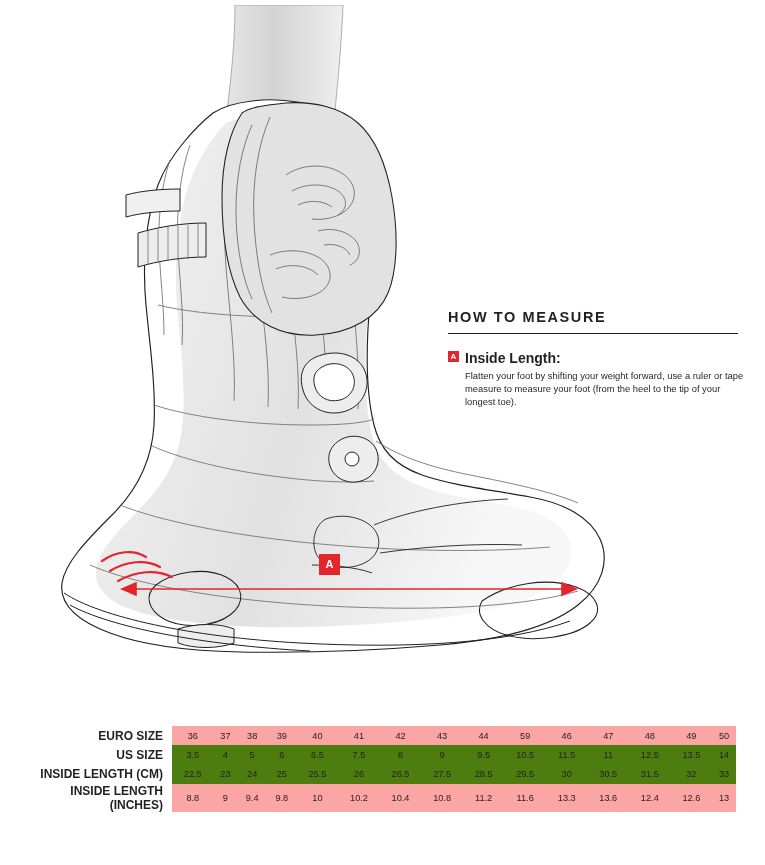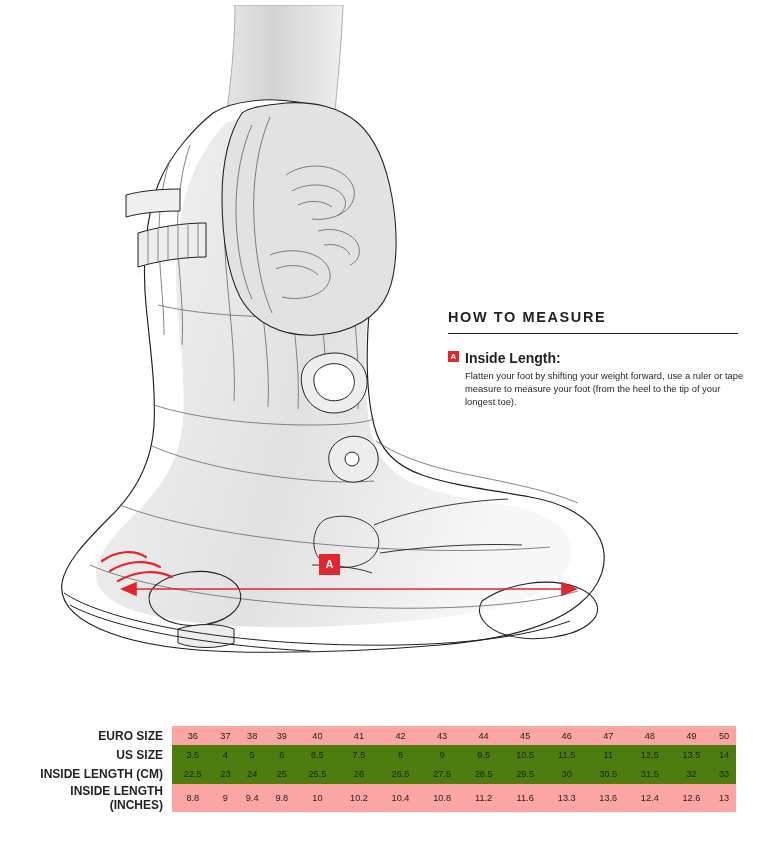--- a/index.html
+++ b/index.html
@@ -295,21 +295,21 @@
       <td class="rowlabel">EURO SIZE</td>
       <td>36</td>
       <td>37</td>
       <td>38</td>
       <td>39</td>
       <td>40</td>
       <td>41</td>
       <td>42</td>
       <td>43</td>
       <td>44</td>
-      <td>45</td>
+      <td>59</td>
       <td>46</td>
       <td>47</td>
       <td>48</td>
       <td>49</td>
       <td>50</td>
     </tr>
     <tr class="plain">
       <td class="rowlabel">US SIZE</td>
       <td>3.5</td>
       <td>4</td>

